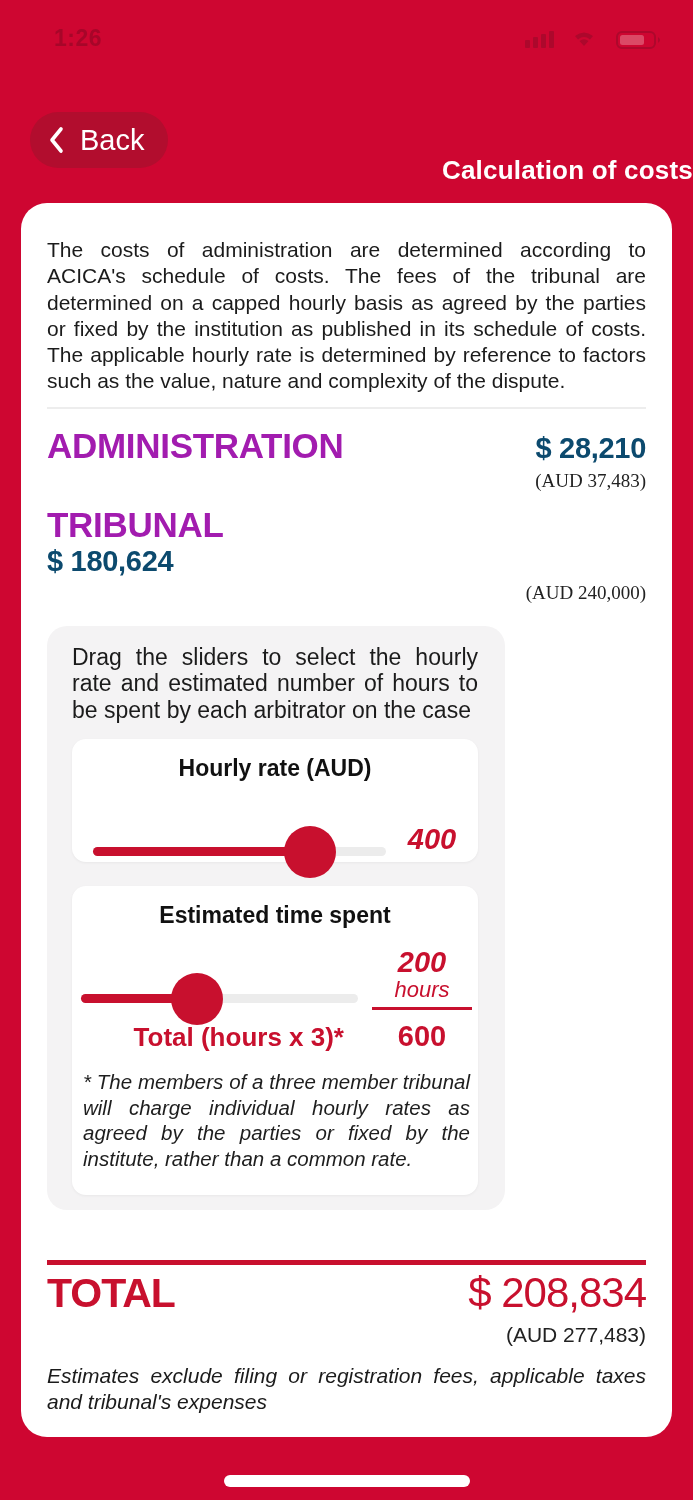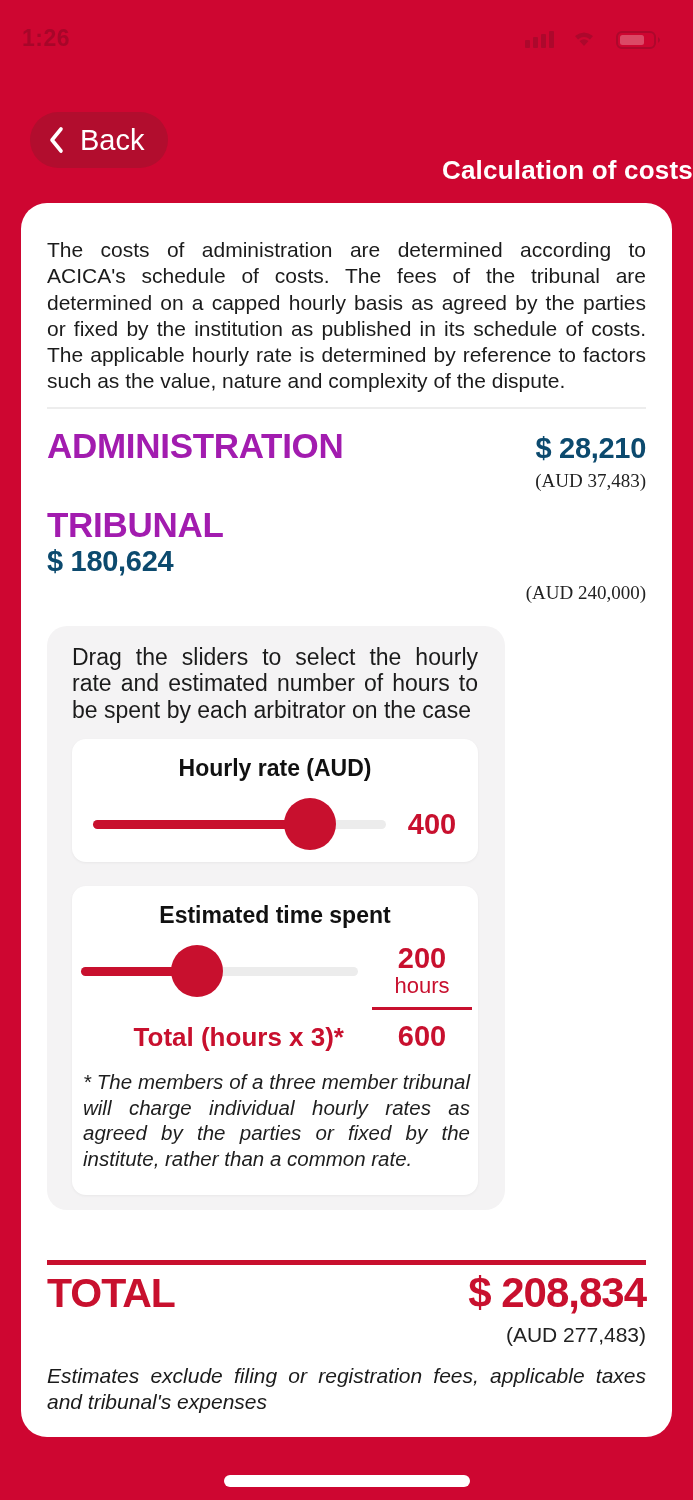--- a/index.html
+++ b/index.html
@@ -6,21 +6,21 @@
   .screen{
     position:relative;width:693px;height:1500px;margin:0 auto;
     background:var(--bg,#CE0631);
     font-family:"Liberation Sans",sans-serif;
     overflow:hidden;color:#141414;
     -webkit-font-smoothing:antialiased;
   }
   
   .statusbar{position:absolute;top:0;left:0;right:0;height:60px;}
   .statusbar .time{
-    position:absolute;left:22px;top:25px;font-size:23px;font-weight:bold;
+    position:absolute;left:54px;top:25px;font-size:23px;font-weight:bold;
     color:rgba(120,6,34,0.45);letter-spacing:.5px;
   }
   .statusbar .right-icons{position:absolute;right:28px;top:28px;opacity:.5;}
   
   .back-pill{
     position:absolute;left:30px;top:112px;height:56px;min-width:128px;
     background:var(--backpill,#B20D2E);border:none;border-radius:28px;
     display:flex;align-items:center;gap:16px;padding:0 24px 0 18px;
     color:#fff;font-size:29px;font-family:"Liberation Sans",sans-serif;cursor:pointer;
   }
@@ -50,21 +50,21 @@
   .panel .instructions{
     font-size:23px;line-height:26.5px;text-align:justify;color:#1b1b1b;margin:0;
   }
   .slider-card{
     background:#fff;border-radius:14px;box-shadow:0 1px 3px rgba(0,0,0,.05);
     box-sizing:border-box;padding:16px 0 6px 0;
   }
   .slider-card.first{margin-top:16px;}
   .slider-card.second{margin-top:24px;padding-bottom:24px;}
   .slider-title{text-align:center;font-size:23px;font-weight:bold;color:#111;margin:0;}
-  .slider-row{display:flex;align-items:center;margin-top:10px;min-height:64px;}
+  .slider-row{display:flex;align-items:flex-end;margin-top:10px;min-height:64px;font-style:italic;}
   .track{
     position:relative;flex:1;height:9px;border-radius:6px;background:#ECECEC;cursor:pointer;
   }
   .track .fill{
     position:absolute;left:0;top:0;bottom:0;width:var(--p,50%);
     background:var(--accent,#C8102E);border-radius:6px;
   }
   .track .thumb{
     position:absolute;left:var(--p,50%);top:50%;transform:translate(-50%,-50%);
     width:52px;height:52px;border-radius:50%;background:var(--accent,#C8102E);cursor:grab;
@@ -87,21 +87,21 @@
   .total-col .red-rule{height:3px;background:var(--accent,#C8102E);width:100px;margin:0 auto 10px auto;}
   .total-col .num{font-size:29px;font-weight:bold;color:var(--accent,#C8102E);}
   .footnote{
     margin:16px 8px 0 11px;font-size:20.5px;line-height:25.4px;font-style:italic;
     text-align:justify;color:#1e1e1e;
   }
   
   .thick-red-line{height:5px;background:var(--accent,#C8102E);margin-top:50px;}
   .grand-total-row{display:flex;align-items:baseline;justify-content:space-between;margin-top:4px;}
   .grand-total-row .lbl{font-size:41px;font-weight:bold;letter-spacing:-1px;color:var(--accent,#C8102E);}
-  .grand-total-row .amt{font-size:42px;font-weight:bold;letter-spacing:-1px;color:var(--accent,#C8102E);}
+  .grand-total-row .amt{font-size:42px;font-weight:normal;letter-spacing:-1px;color:var(--accent,#C8102E);}
   .grand-aud{text-align:right;font-size:21px;color:#222;margin-top:6px;}
   .disclaimer{
     margin:16px 0 0 0;font-size:21px;line-height:26px;font-style:italic;
     text-align:justify;color:#1b1b1b;
   }
   
   .home-indicator{
     position:absolute;left:50%;bottom:13px;transform:translateX(-50%);
     width:246px;height:12px;border-radius:7px;background:#fff;cursor:grab;
   }

